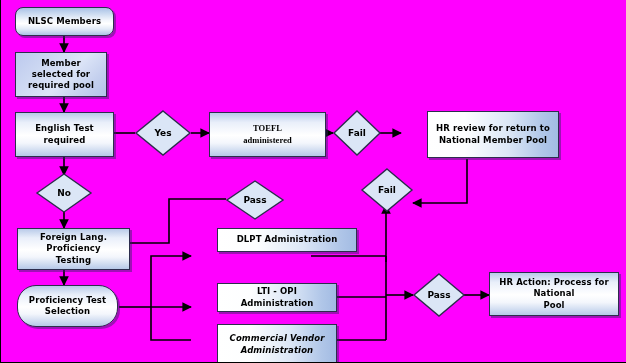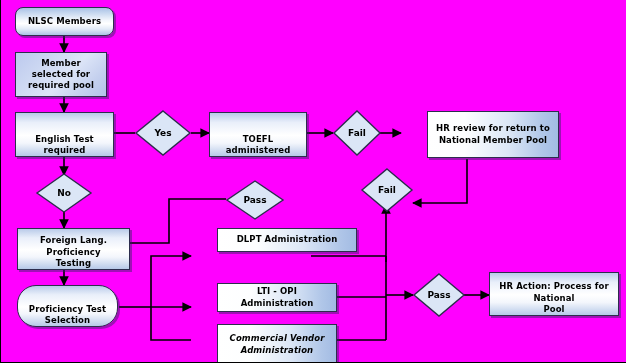--- a/index.html
+++ b/index.html
@@ -49,21 +49,20 @@
         #ffffff 0%, #fdfeff 28%, #dbe6f6 62%, #b0c6e8 88%, #a2bbe3 100%);
     margin-left: 26px;
   }
   .g-flat {   
     background: linear-gradient(135deg,
         #bcc9ee 0%, #cdd8f2 30%, #dde5f7 55%, #c4d0ee 80%, #b3c3e9 100%);
   }
   .g-mixed {  
     background: linear-gradient(to bottom,
         #b9cbe9 0%, #e9effa 22%, #ffffff 52%, #f3f6fc 70%, #b7c9e8 100%);
-    align-items: flex-end;
   }
 
   
   .diamond {
     position: absolute;
     z-index: 6;
   }
   .diamond svg { display: block; overflow: visible; }
   .diamond .dlabel {
     position: absolute;
@@ -144,21 +143,21 @@
     <span class="lbl">Member
 selected for
 required pool</span>
   </div>
 
   <div class="node g-mixed" style="left:14px; top:112px; width:99px; height:45px;">
     <span class="lbl">English Test
 required</span>
   </div>
 
-  <div class="node g-mixed" style="left:208px; top:112px; width:98px; height:45px;">
+  <div class="node g-mixed" style="left:208px; top:112px; width:117px; height:45px;font-family:Liberation Serif, serif;">
     <span class="lbl">TOEFL
 administered</span>
   </div>
 
   <div class="node g-horiz" style="left:400px; top:111px; width:132px; height:47px;">
     <span class="lbl">HR review for return to
 National Member Pool</span>
   </div>
 
   <div class="node g-mixed" style="left:16px; top:228px; width:113px; height:42px;">

